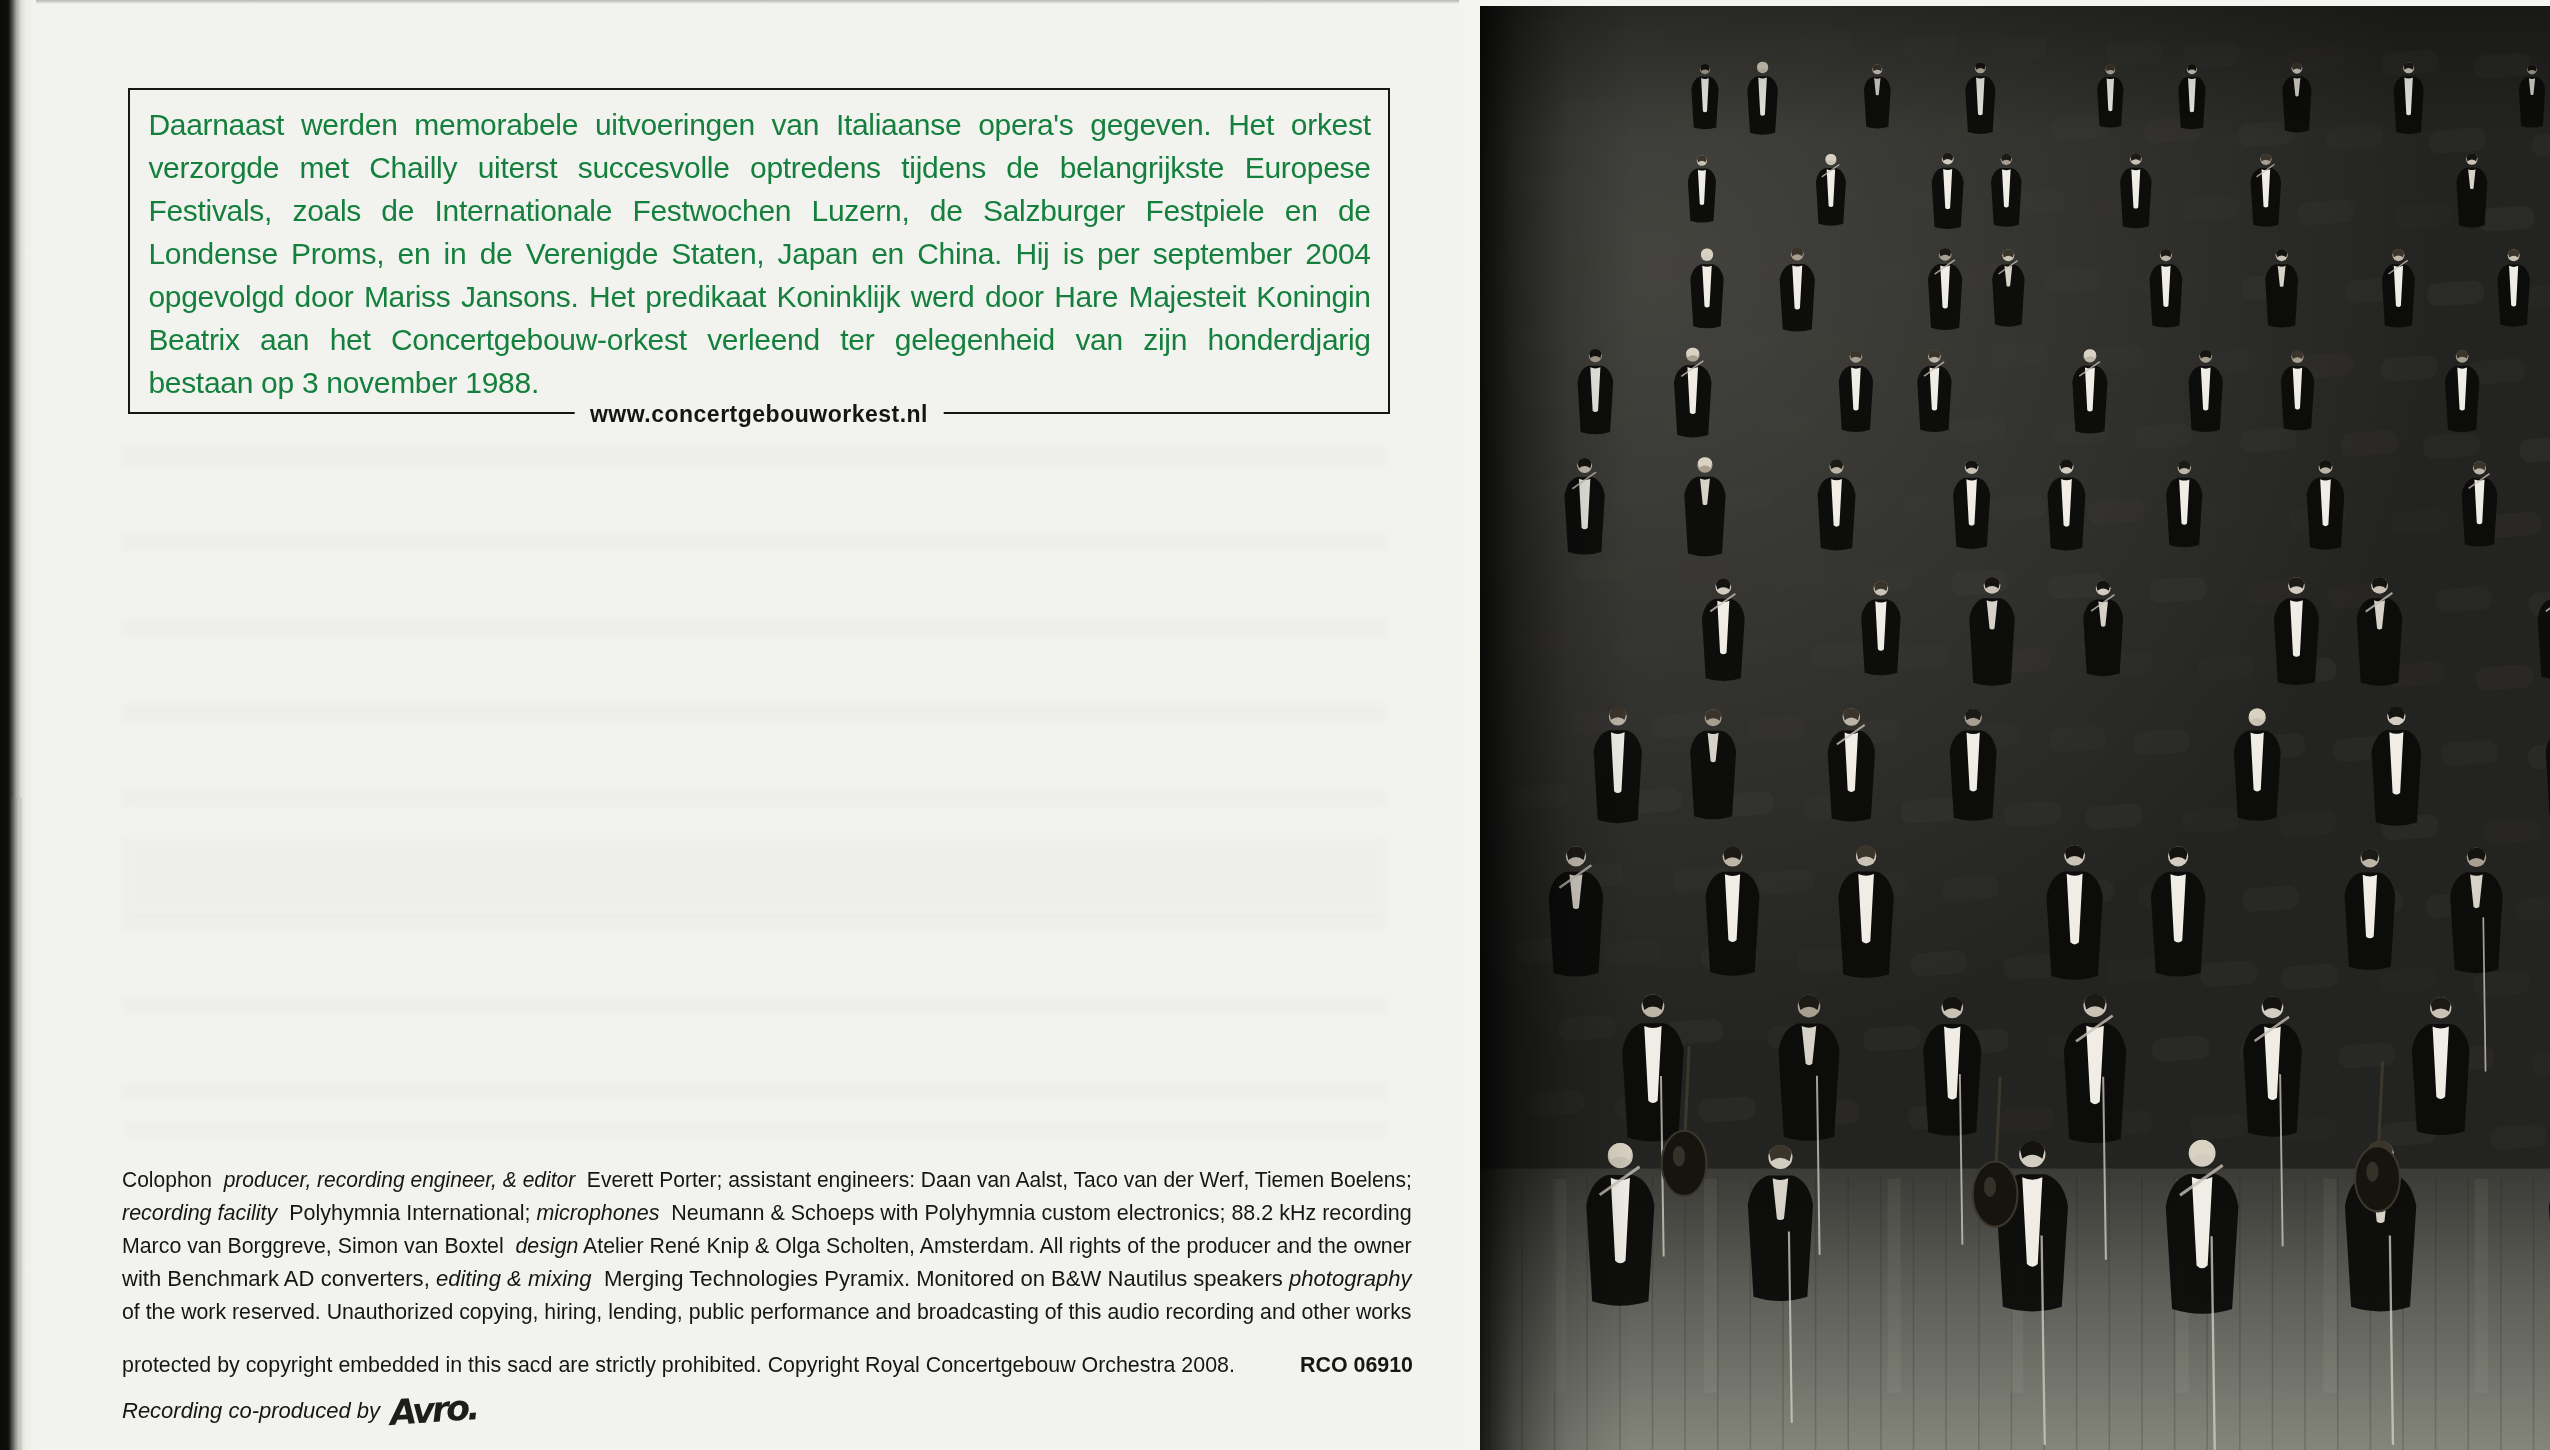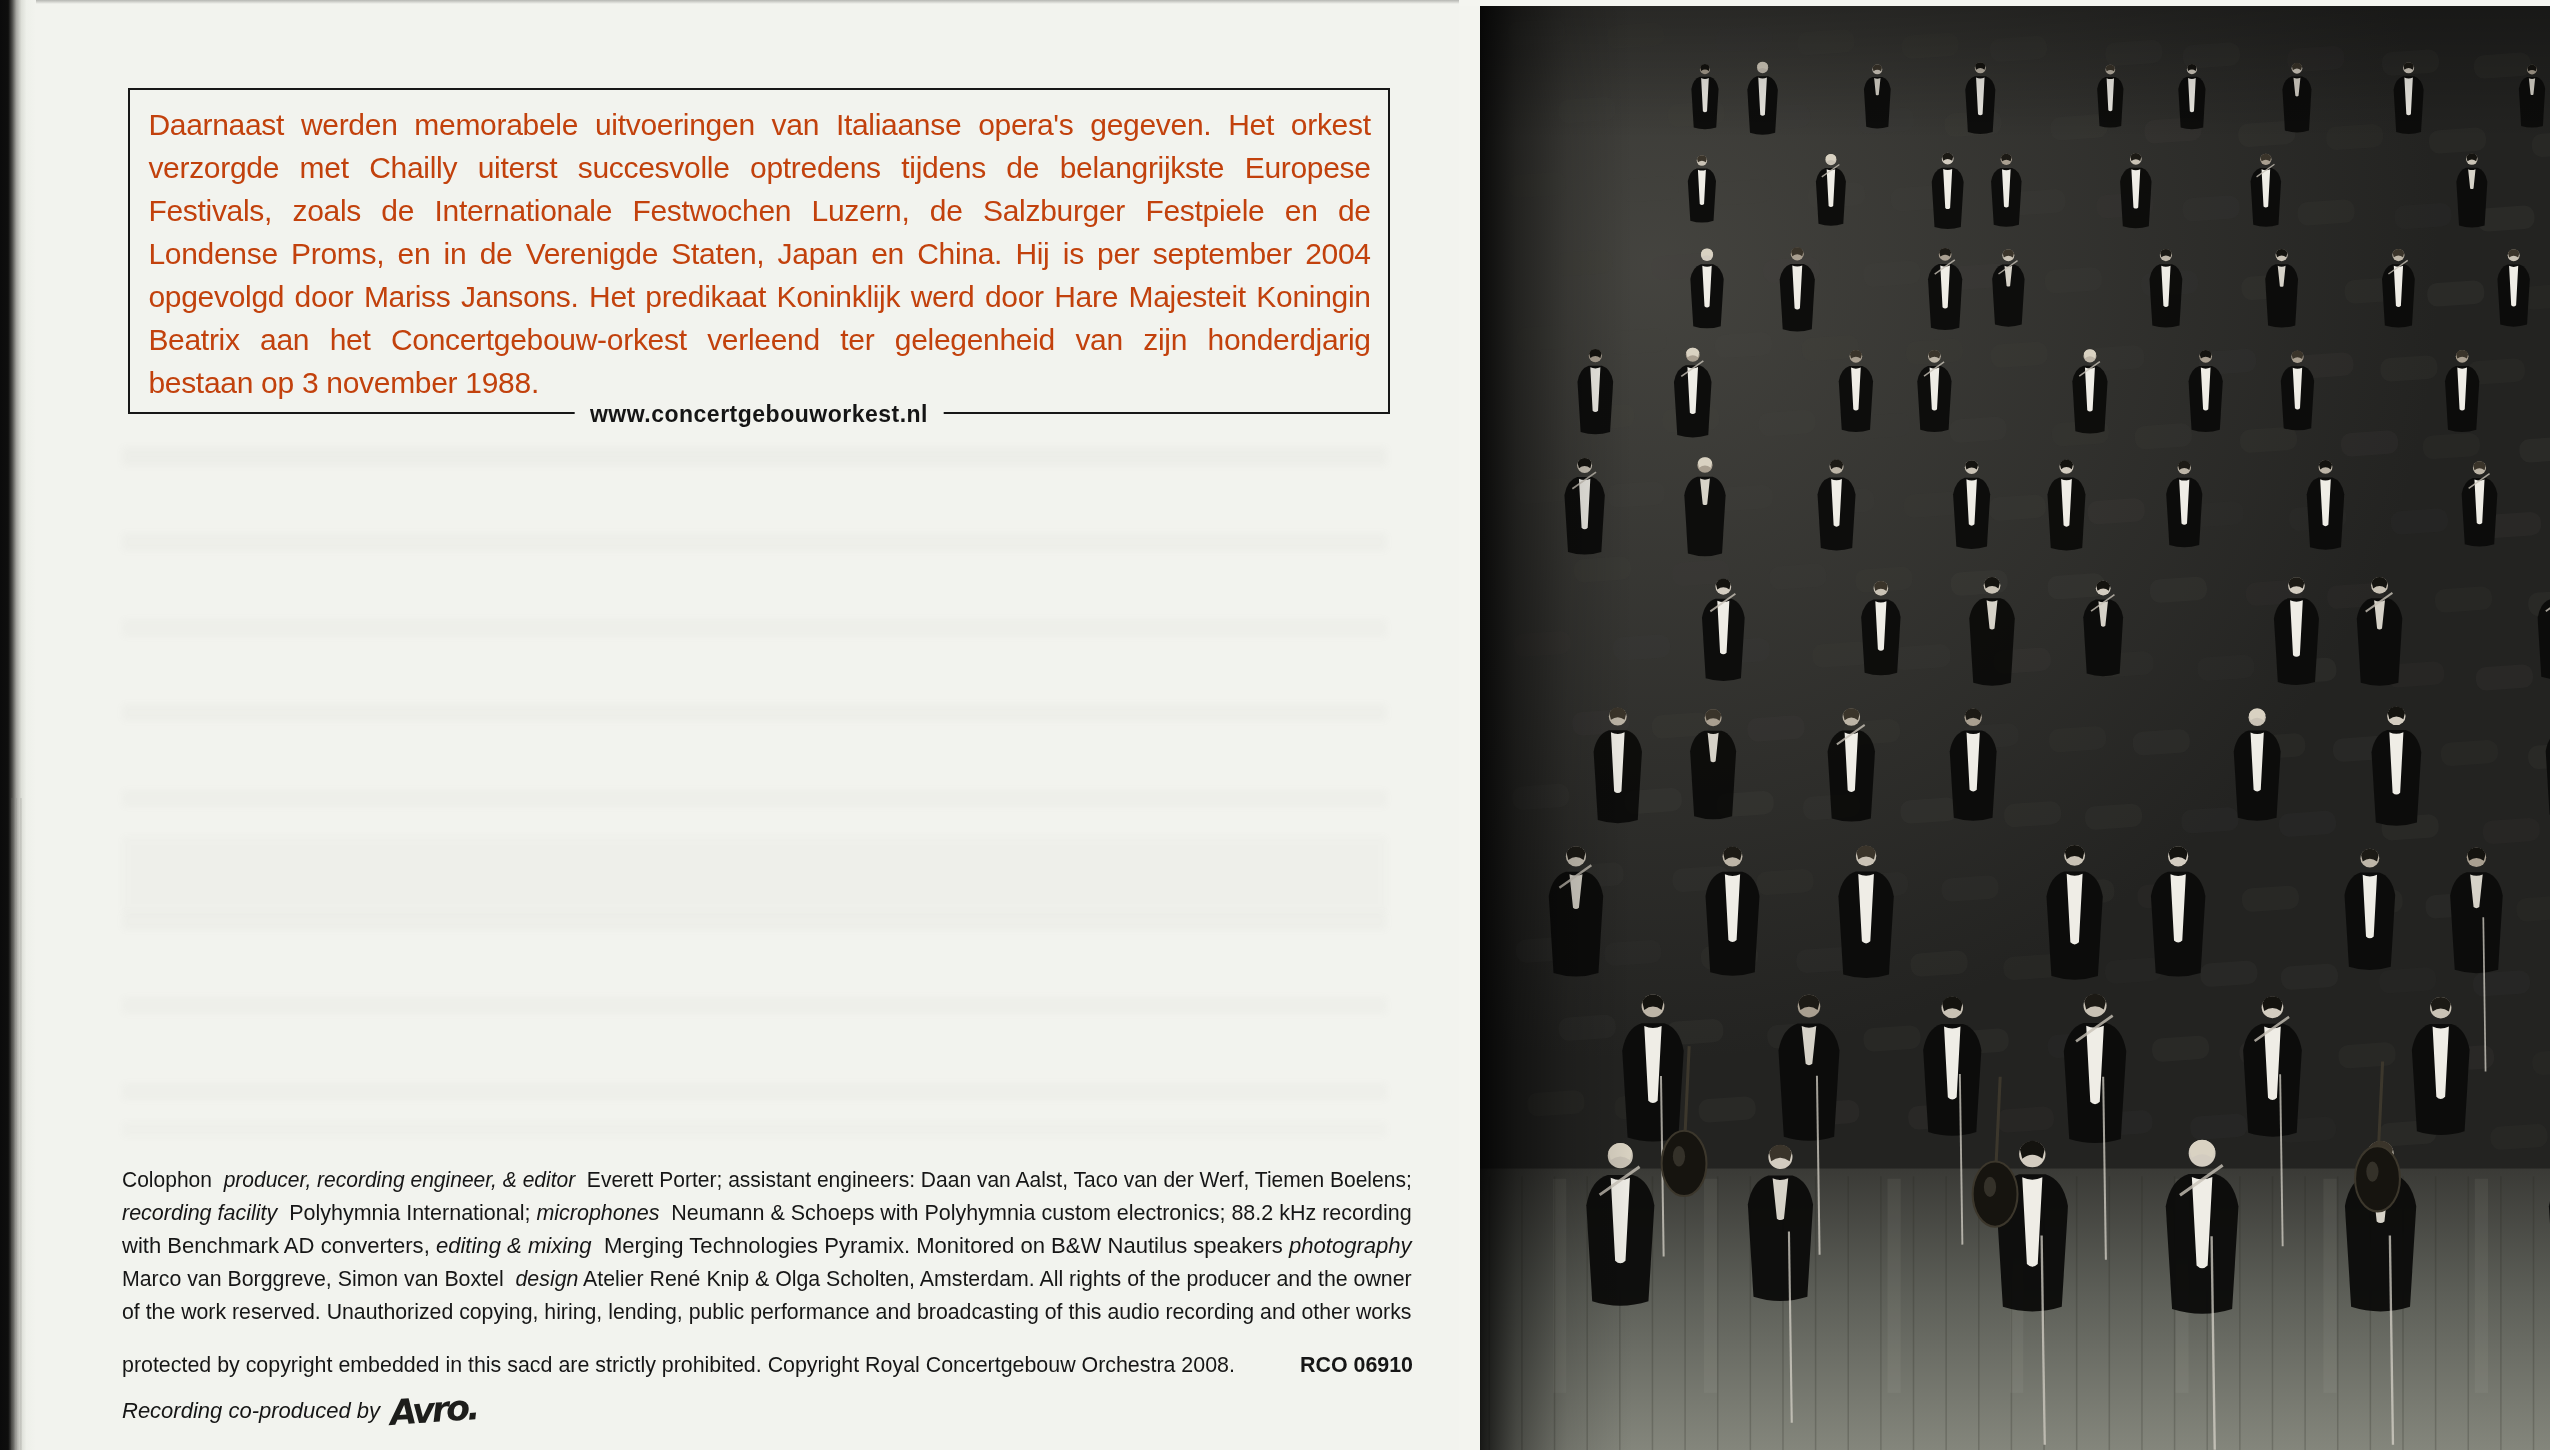--- a/index.html
+++ b/index.html
@@ -36,21 +36,21 @@
 
   
   .info-box{
     position:absolute;left:128px;top:88px;width:1262px;height:326px;
     border:2.6px solid #171717;box-sizing:border-box;overflow:visible;
   }
   .info-text{
     position:absolute;left:0;top:0;right:0;bottom:3.1px;overflow:hidden;
     padding:13.3px 17.3px 0 18.4px;
     font-size:30px;line-height:43px;letter-spacing:-0.3px;
-    color:#c2410c;text-align:justify;
+    color:#15803d;text-align:justify;
   }
   .url-badge{
     position:absolute;left:50%;bottom:-16.3px;transform:translateX(-50%);
     background:#f2f3ee;padding:0 15.3px;white-space:nowrap;
     font-size:23px;font-weight:700;letter-spacing:0.5px;color:#151515;margin-top:18px;
   }
 
   
   .colophon{
     position:absolute;left:122px;top:1168px;width:1291px;
@@ -110,22 +110,22 @@
       </div>
 
     <div class="info-box">
       <div class="info-text">Daarnaast werden memorabele uitvoeringen van Italiaanse opera's gegeven. Het orkest verzorgde met Chailly uiterst succesvolle optredens tijdens de belangrijkste Europese Festivals, zoals de Internationale Festwochen Luzern, de Salzburger Festpiele en de Londense Proms, en in de Verenigde Staten, Japan en China. Hij is per september 2004 opgevolgd door Mariss Jansons. Het predikaat Koninklijk werd door Hare Majesteit Koningin Beatrix aan het Concertgebouw-orkest verleend ter gelegenheid van zijn honderdjarig bestaan op 3 november 1988.</div>
       <div class="url-badge">www.concertgebouworkest.nl</div>
     </div>
 
     <div class="colophon">
       <div class="col-line"><span class="fit-line" style="transform: scaleX(0.9822);"><span>Colophon  </span><span class="it">producer, recording engineer, &amp; editor</span><span>  Everett Porter; assistant engineers: Daan van Aalst, Taco van der Werf, Tiemen Boelens;</span></span></div>
       <div class="col-line"><span class="fit-line" style="transform: scaleX(1.0044);"><span class="it">recording facility</span><span>  Polyhymnia International; </span><span class="it">microphones</span><span>  Neumann &amp; Schoeps with Polyhymnia custom electronics; 88.2 kHz recording</span></span></div>
+      <div class="col-line"><span class="fit-line" style="transform: scaleX(0.9969);"><span>Marco van Borggreve, Simon van Boxtel  </span><span class="it">design</span><span> Atelier René Knip &amp; Olga Scholten, Amsterdam. All rights of the producer and the owner</span></span></div>
       <div class="col-line"><span class="fit-line" style="transform: scaleX(1.0314);"><span>with Benchmark AD converters, </span><span class="it">editing &amp; mixing</span><span>  Merging Technologies Pyramix. Monitored on B&amp;W Nautilus speakers </span><span class="it">photography</span></span></div>
-      <div class="col-line"><span class="fit-line" style="transform: scaleX(0.9969);"><span>Marco van Borggreve, Simon van Boxtel  </span><span class="it">design</span><span> Atelier René Knip &amp; Olga Scholten, Amsterdam. All rights of the producer and the owner</span></span></div>
       <div class="col-line"><span class="fit-line" style="transform: scaleX(0.9949);"><span>of the work reserved. Unauthorized copying, hiring, lending, public performance and broadcasting of this audio recording and other works</span></span></div>
       <div class="col-line split">
         <span><span>protected by copyright embedded in this sacd are strictly prohibited. Copyright Royal Concertgebouw Orchestra 2008.</span></span>
         <span class="catalog">RCO 06910</span>
       </div>
       <div class="credit-row">
         <span class="credit-italic">Recording co-produced by</span>
         <span class="avro">Avro.</span>
       </div>
     </div>

